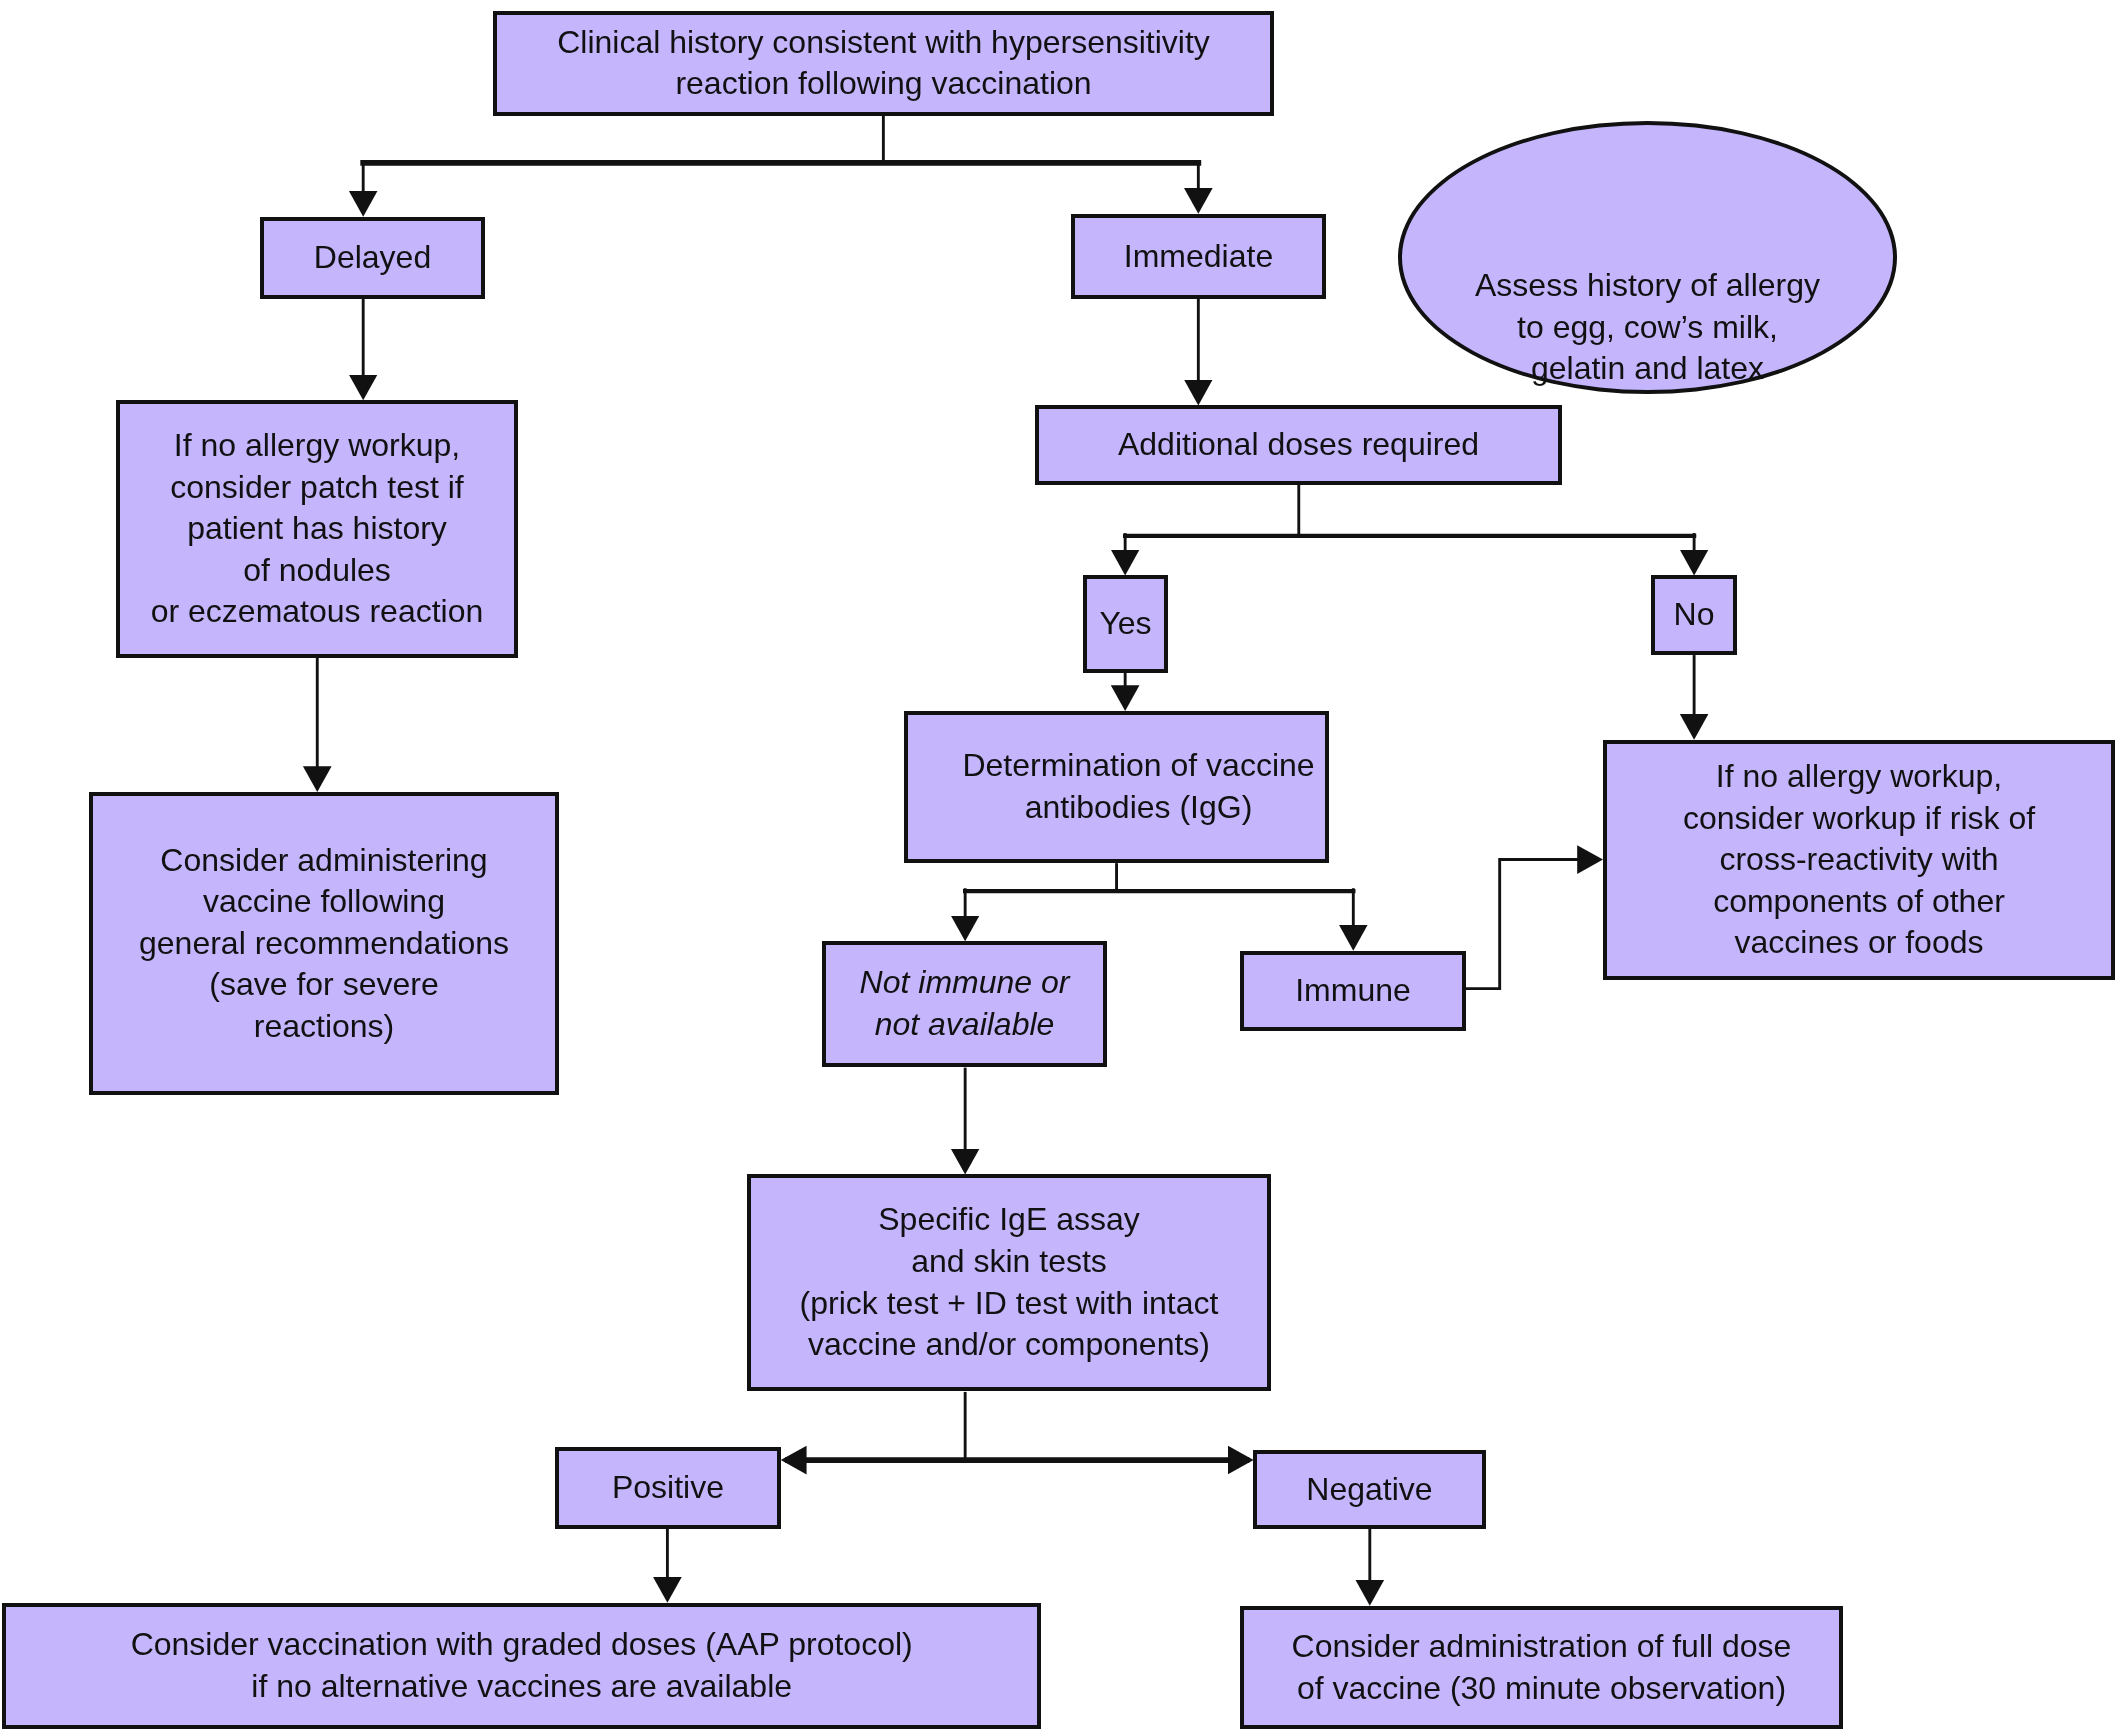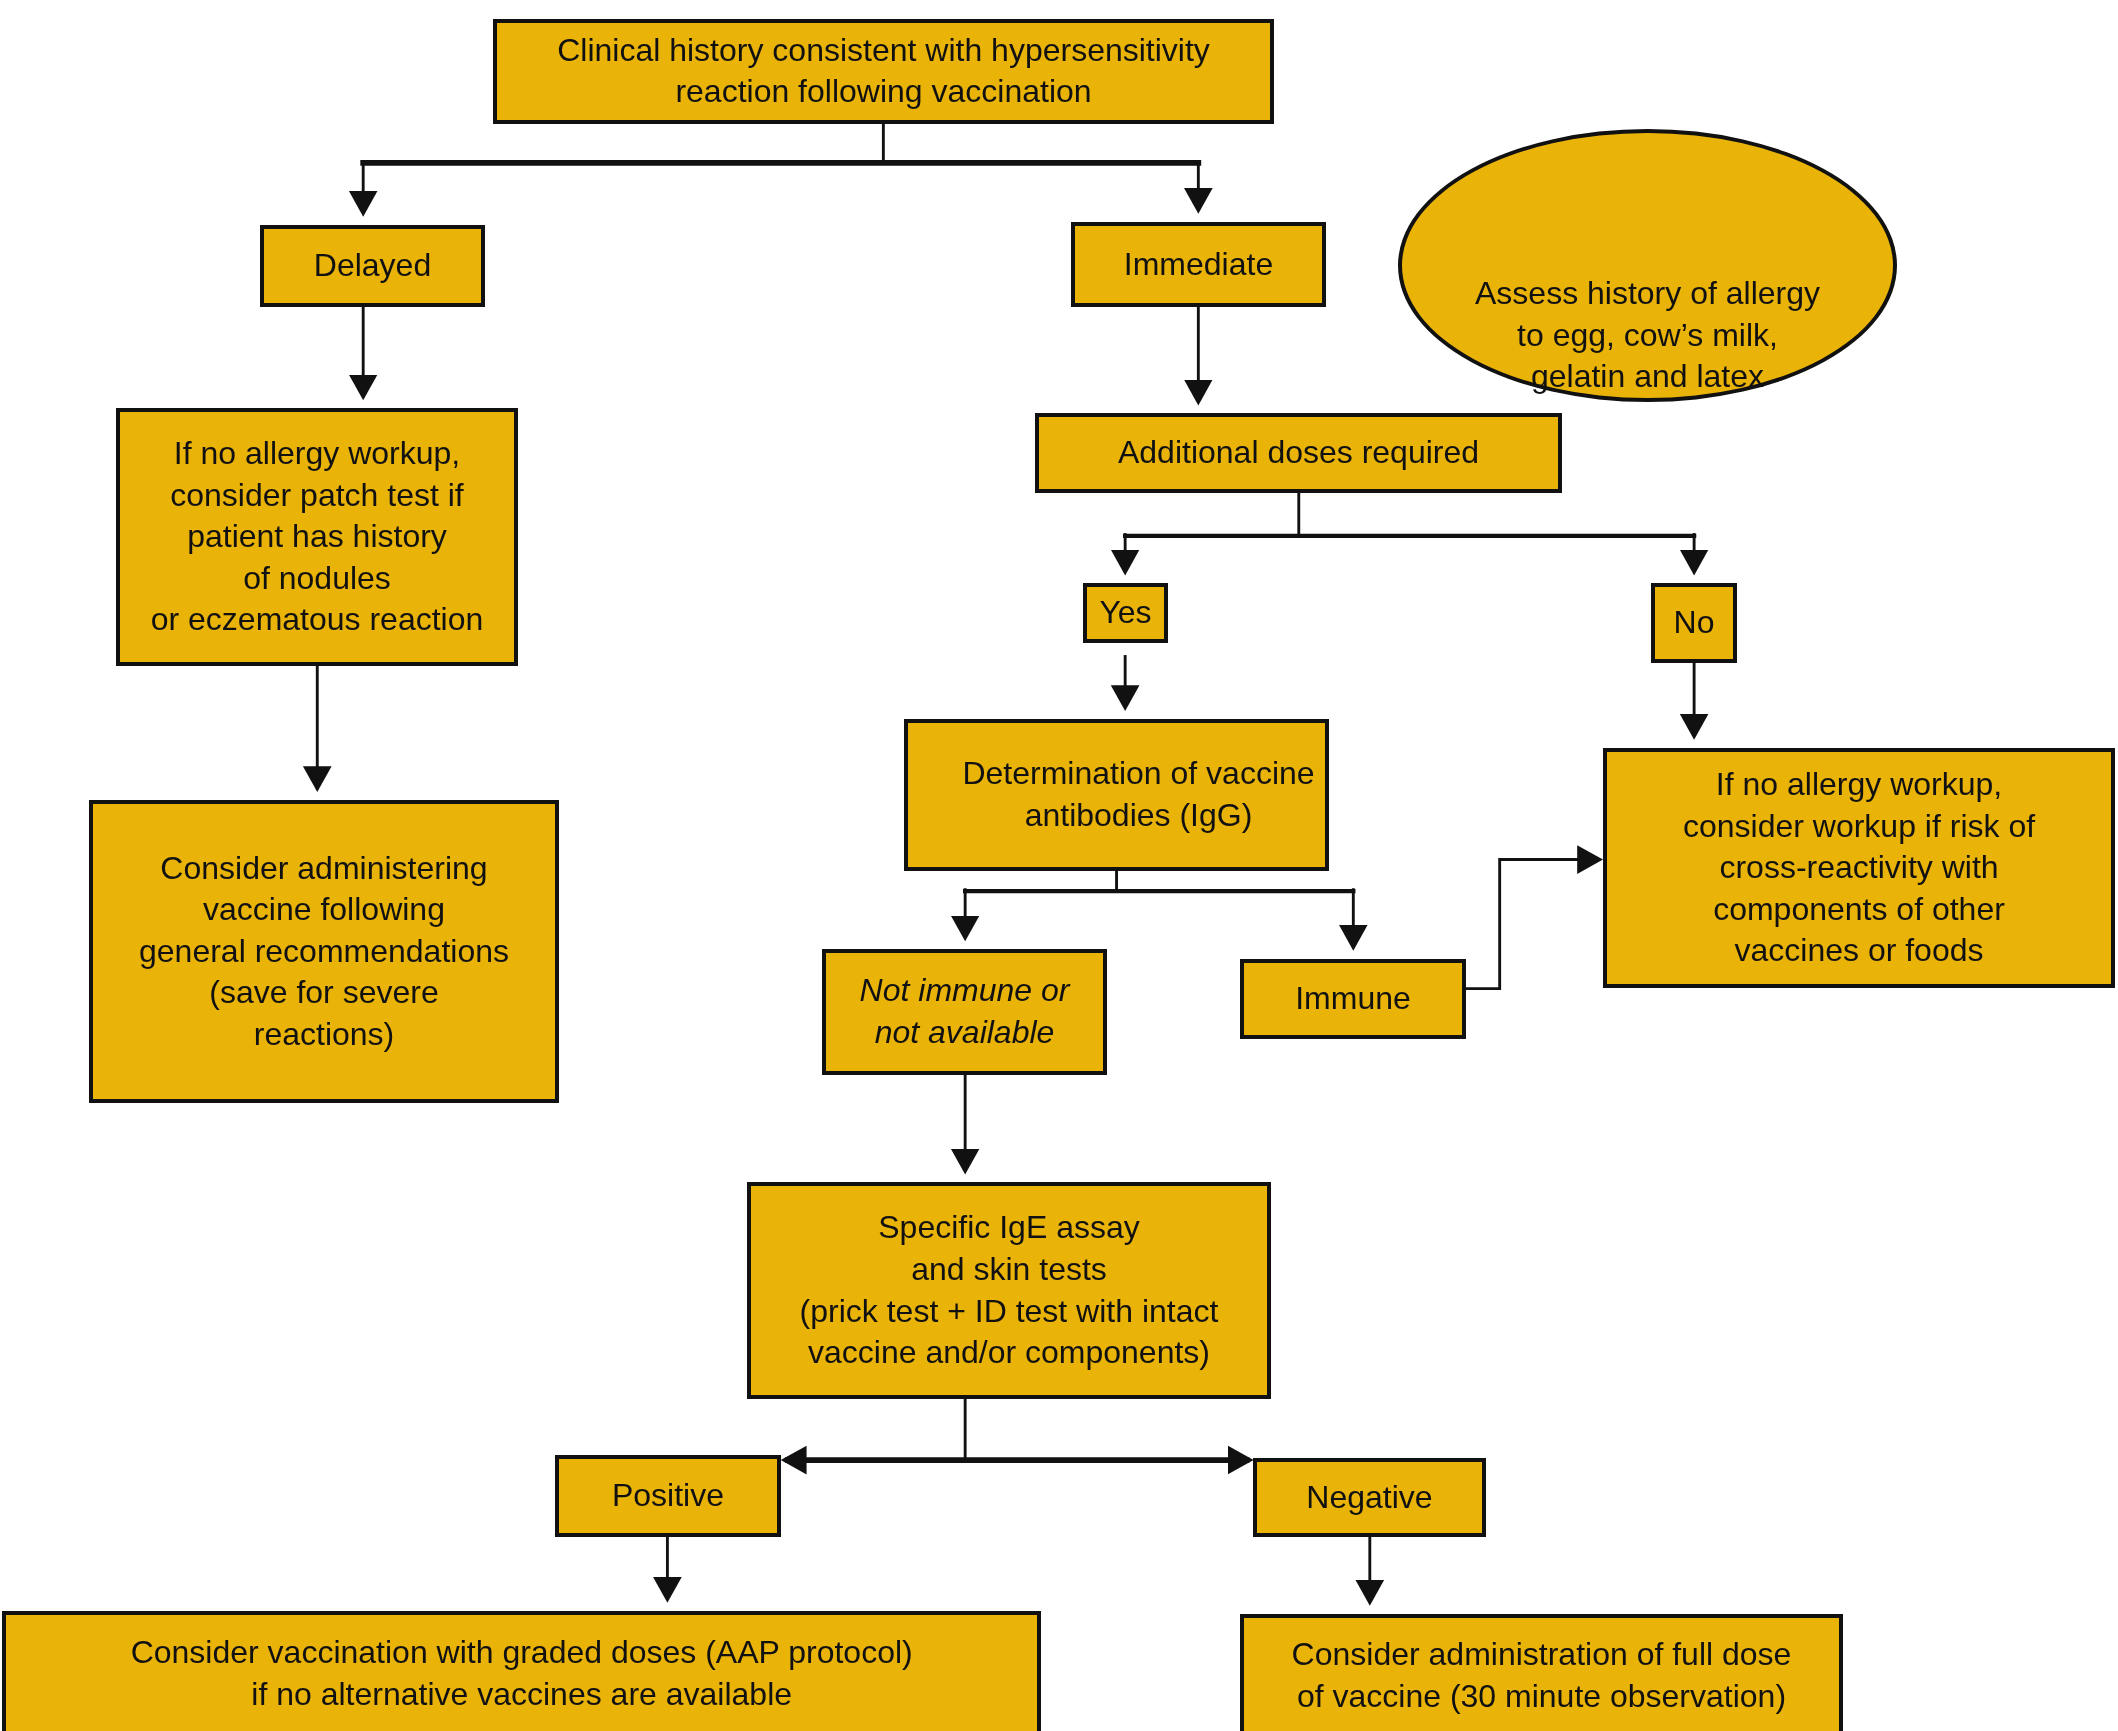--- a/index.html
+++ b/index.html
@@ -1,32 +1,32 @@
 <!DOCTYPE html>
 <html style="font-size:11.5px"><head>
 <meta charset="utf-8">
 <title>Flowchart</title>
 <style>
   html,body{margin:0;padding:0;background:#fff;}
   #canvas{position:relative;width:2119px;height:1732px;background:#ffffff;
           font-family:"Liberation Sans","DejaVu Sans",sans-serif;color:#111;overflow:hidden;}
   #wires{position:absolute;left:0;top:0;width:2119px;height:1732px;}
-  .node{position:absolute;box-sizing:border-box;border:4.3px solid #111;background:#eab308;
-        display:flex;align-items:center;justify-content:center;text-align:center;margin-top:8px;}
+  .node{position:absolute;box-sizing:border-box;border:4.3px solid #111;background:#c4b5fd;
+        display:flex;align-items:center;justify-content:center;text-align:center;}
   .node .lbl{display:block;white-space:pre-line;font-size:32px;line-height:1.3;color:#111;padding:0 5.7px;}
   .ellipse{border-radius:50%;}
   
   #n-clinical{left:493px;top:10.8px;width:781px;height:105px;}
   #n-delayed{left:260px;top:217px;width:225px;height:82px;}
   #n-immediate{left:1071px;top:214px;width:255px;height:85px;}
   #n-assess{left:1398px;top:121px;width:499px;height:273px;align-items:flex-end;}
   #n-patch{left:116px;top:400px;width:402px;height:258px;}
   #n-admin{left:89px;top:792px;width:470px;height:303px;}
   #n-additional{left:1035px;top:405px;width:527px;height:80px;}
-  #n-yes{left:1083px;top:575px;width:85px;height:60px;}
+  #n-yes{left:1083px;top:575px;width:85px;height:98px;}
   #n-no{left:1651px;top:575px;width:86px;height:80px;}
   #n-determination{left:904px;top:711px;width:425px;height:152px;padding-left:44px;}
   #n-notimmune{left:822px;top:941px;width:285px;height:126px;font-style:italic;}
   #n-immune{left:1240px;top:951px;width:226px;height:80px;}
   #n-cross{left:1603px;top:740px;width:512px;height:240px;}
   #n-specific{left:747px;top:1174px;width:524px;height:217px;}
   #n-positive{left:555px;top:1447px;width:226px;height:82px;}
   #n-negative{left:1253px;top:1450px;width:233px;height:79px;}
   #n-graded{left:2.2px;top:1603px;width:1039px;height:126px;}
   #n-fulldose{left:1240px;top:1606px;width:603px;height:123px;}

